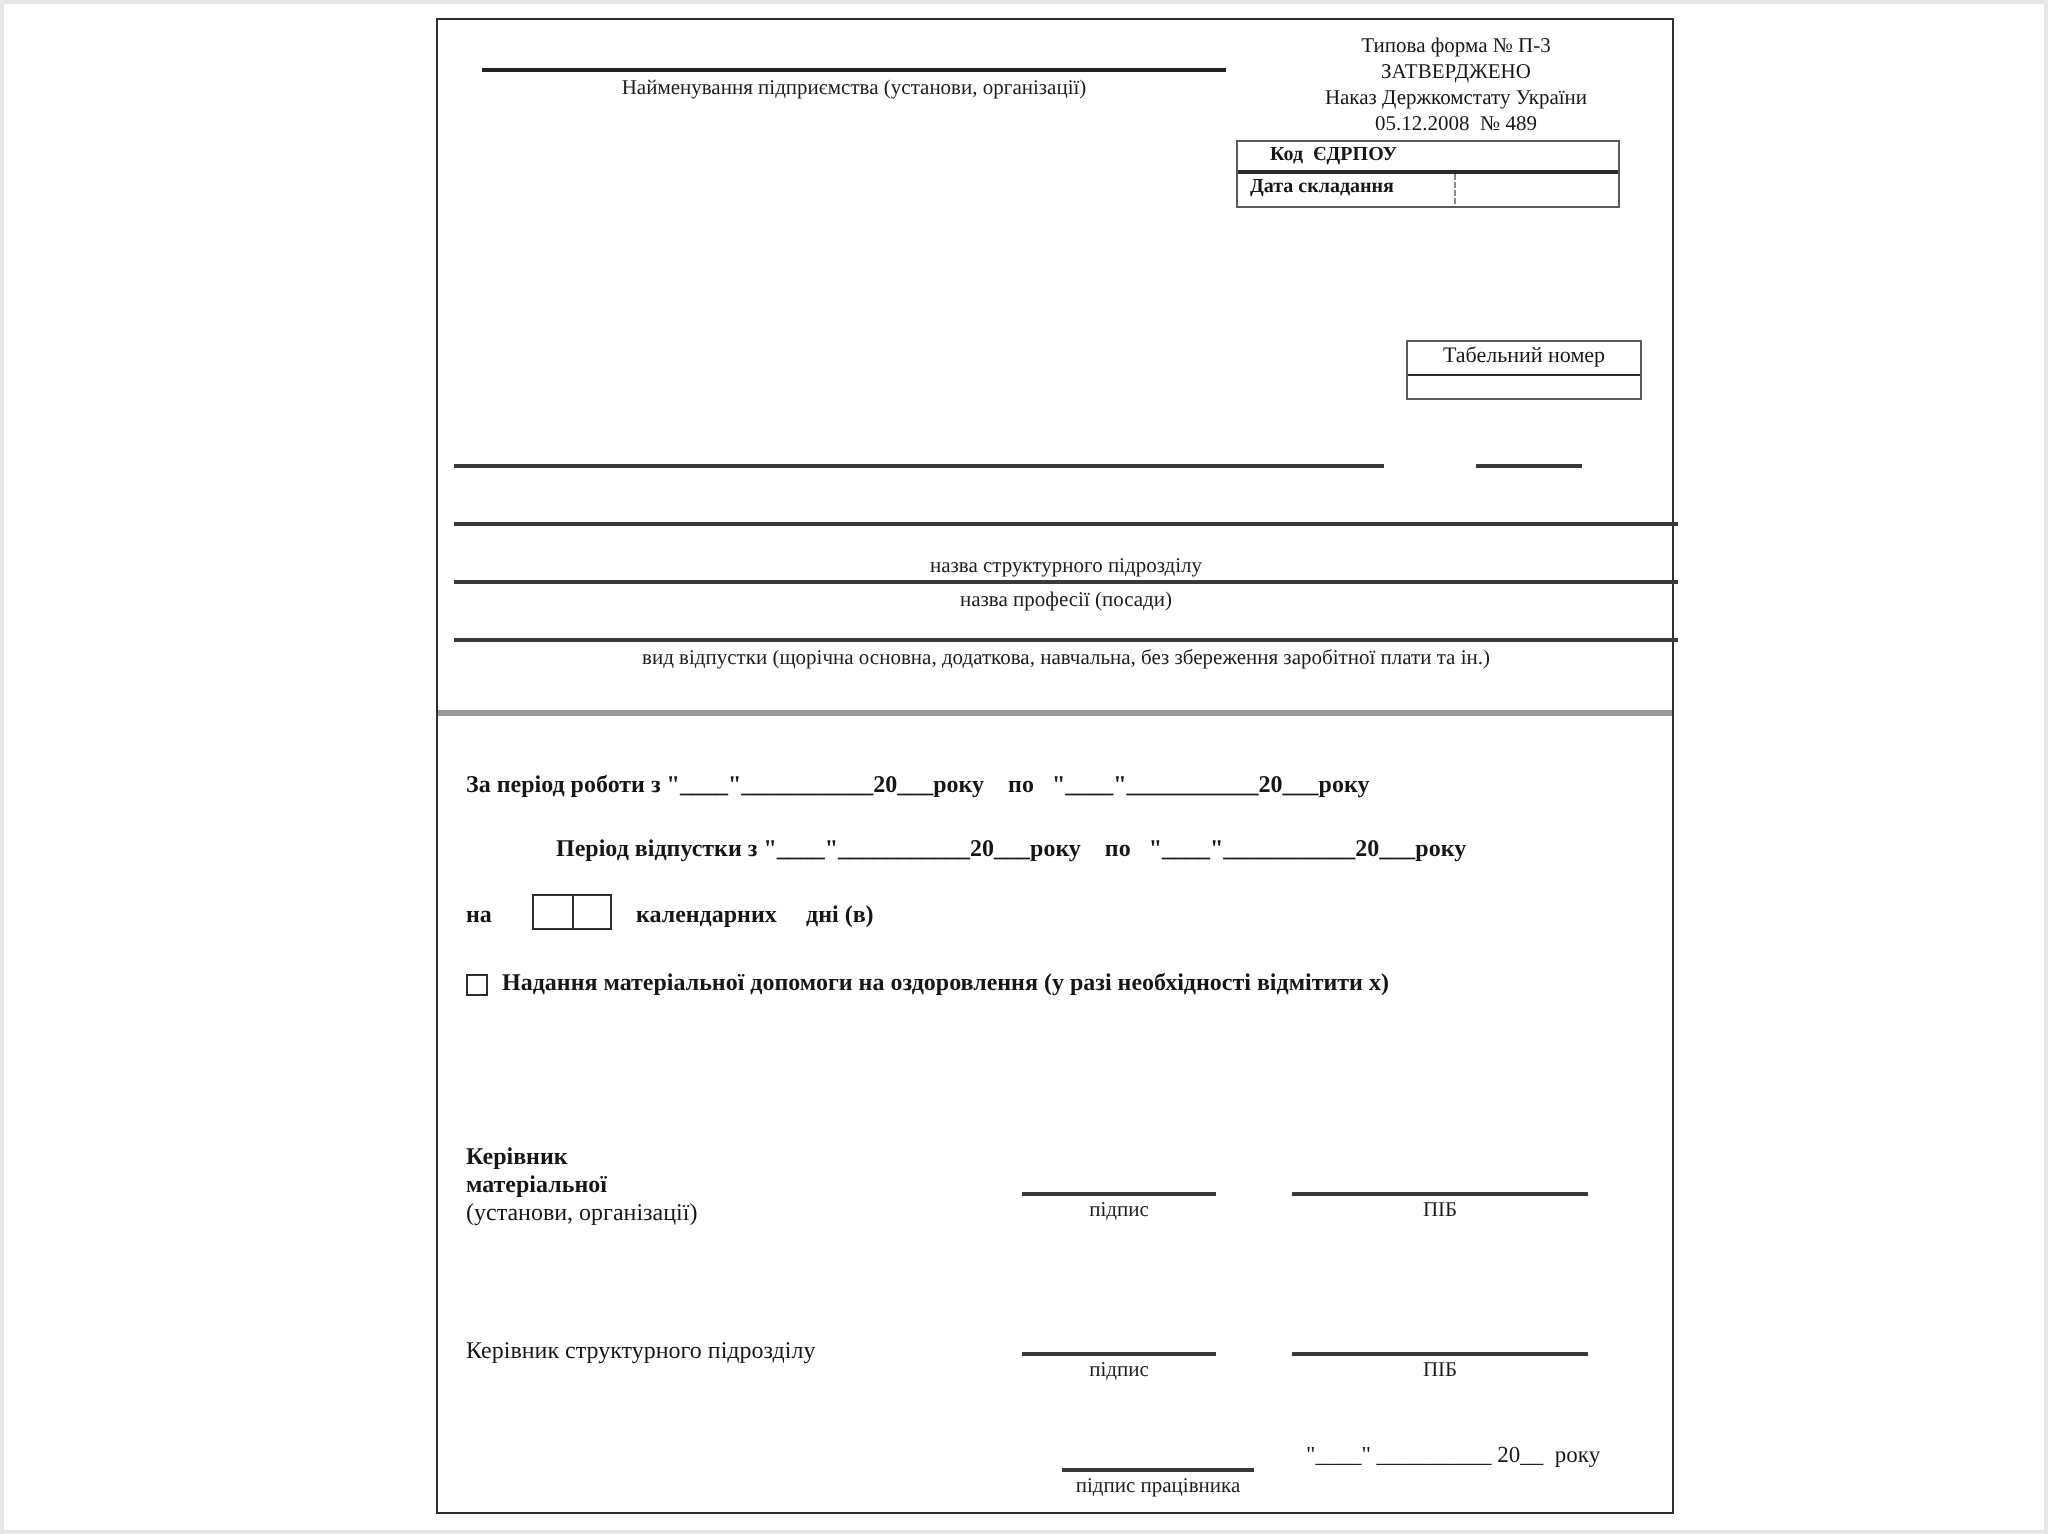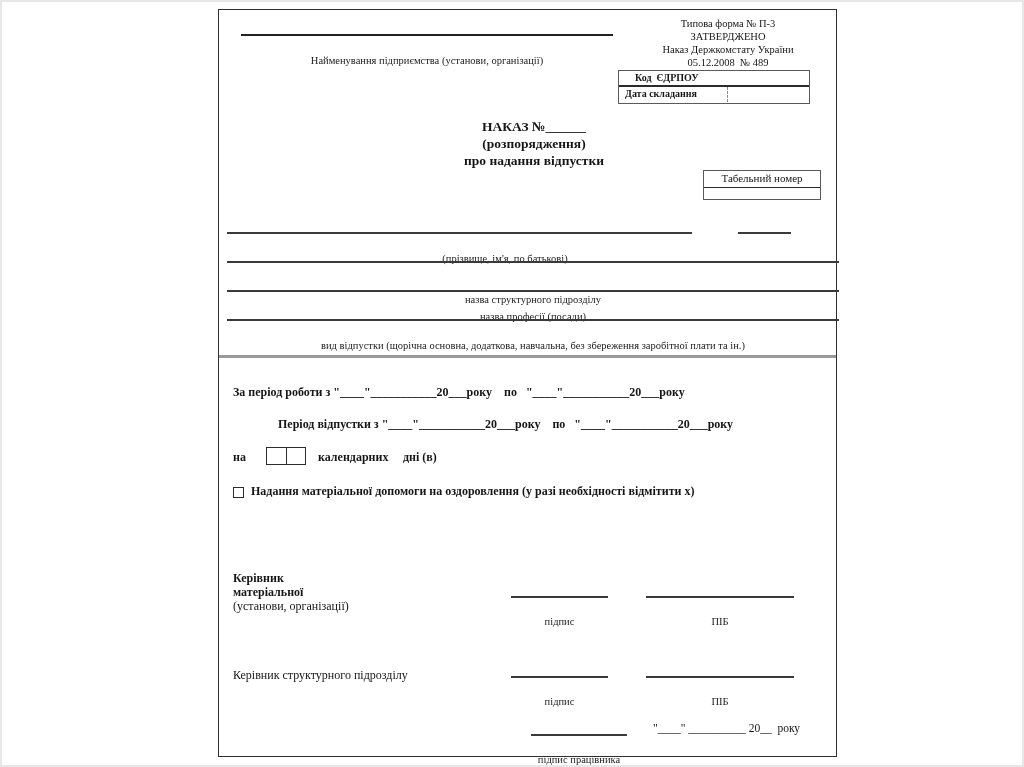--- a/index.html
+++ b/index.html
@@ -10,21 +10,21 @@
     color:#161616;
   }
   .page{
     position:absolute;left:218px;top:9px;width:619px;height:748px;
     background:#fff;border:1px solid #2e2e2e;box-sizing:border-box;
   }
   .abs{position:absolute;}
   .ctr{text-align:center;}
   .pre{white-space:pre;}
   .ln{background:#3a3a3a;height:2px;}
-  .cap{font-size:10.5px;color:#1c1c1c;margin-top:16px;}
+  .cap{font-size:10.5px;color:#1c1c1c;}
   .small{font-size:10.5px;line-height:1.25;}
   .b{font-weight:700;}
   .sb{font-weight:600;}
   .body-txt{font-size:12px;}
   .title-line{font-size:13.5px;font-weight:700;line-height:17px;}
   .tbl{border:1px solid #5a5a5a;box-sizing:border-box;background:#fff;}
   .cell{box-sizing:border-box;font-size:10px;}
   .divider{background:#9a9a9a;}
   .chk{display:inline-block;width:11px;height:11px;border:1.4px solid #2c2c2c;box-sizing:border-box;background:#fff;}
   .daybox{border:1.4px solid #2c2c2c;box-sizing:border-box;background:#fff;}
@@ -47,34 +47,28 @@
     </div>
 
     <div class="abs tbl" style="left:399px;top:60px;width:192px;height:34px;">
       <div class="cell sb pre" style="height:16px;border-bottom:2px solid #2a2a2a;padding:1px 0 0 16px;">Код  ЄДРПОУ</div>
       <div style="position:relative;height:15px;">
         <div class="cell sb" style="position:absolute;left:0;top:0;width:108px;height:15px;padding:1px 0 17px 6px;">Дата складання</div>
         <div class="cell" style="position:absolute;left:108px;top:0;right:0;height:15px;border-left:1px dashed #8a8a8a;"></div>
       </div>
     </div>
 
-    <div class="abs ctr" style="left:150px;top:108px;width:330px;">
-      <div class="title-line">НАКАЗ №______</div>
-      <div class="title-line">(розпорядження)</div>
-      <div class="title-line">про надання відпустки</div>
-    </div>
 
     <div class="abs tbl" style="left:484px;top:160px;width:118px;height:30px;">
       <div class="cell ctr" style="height:17px;border-bottom:1.6px solid #2a2a2a;padding-top:1px;font-size:11px;">Табельний номер</div>
       <div class="cell" style="height:15px;"></div>
     </div>
 
     <div class="abs ln" style="left:8px;top:222px;width:465px;"></div>
     <div class="abs ln" style="left:519px;top:222px;width:53px;"></div>
-    <div class="abs cap ctr" style="left:8px;top:227px;width:556px;">(прізвище, ім'я, по батькові)</div>
 
     <div class="abs ln" style="left:8px;top:251px;width:612px;"></div>
     <div class="abs cap ctr" style="left:8px;top:268px;width:612px;">назва  структурного підрозділу</div>
 
     <div class="abs ln" style="left:8px;top:280px;width:612px;"></div>
     <div class="abs cap ctr" style="left:8px;top:285px;width:612px;">назва професії (посади)</div>
 
     <div class="abs ln" style="left:8px;top:309px;width:612px;"></div>
     <div class="abs cap ctr" style="left:8px;top:314px;width:612px;">вид відпустки (щорічна основна, додаткова, навчальна, без збереження заробітної плати та ін.)</div>
 

